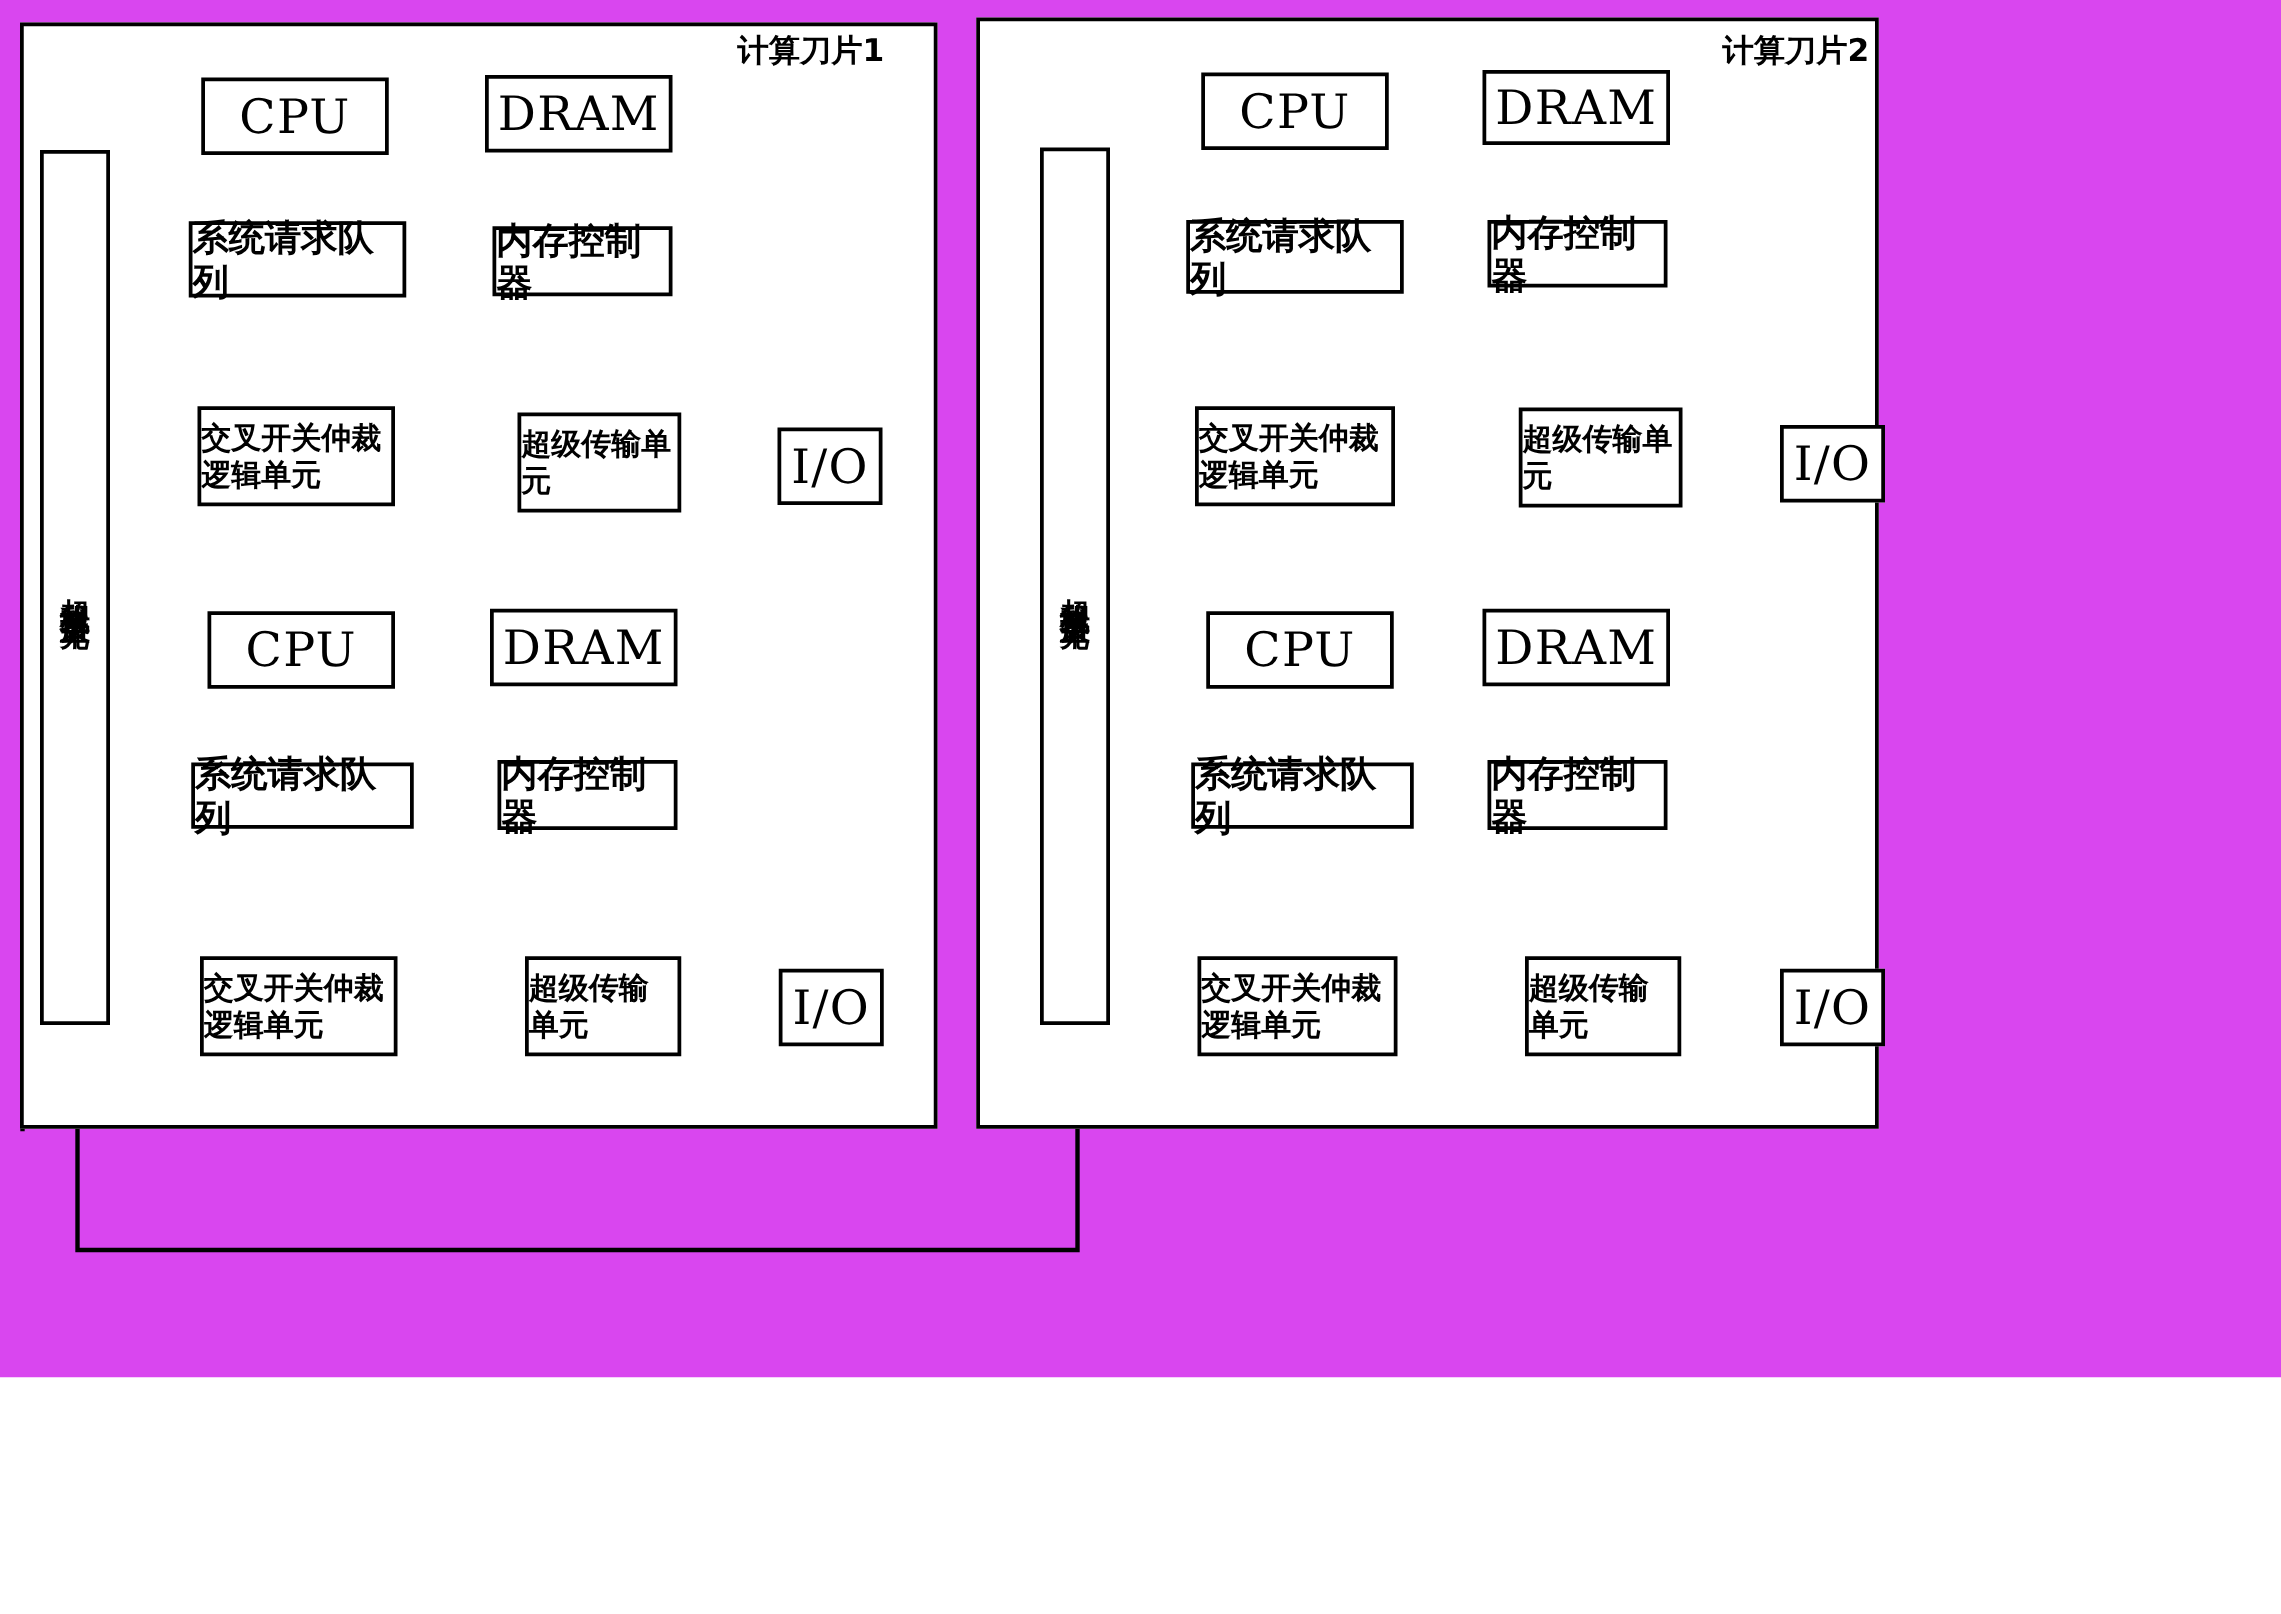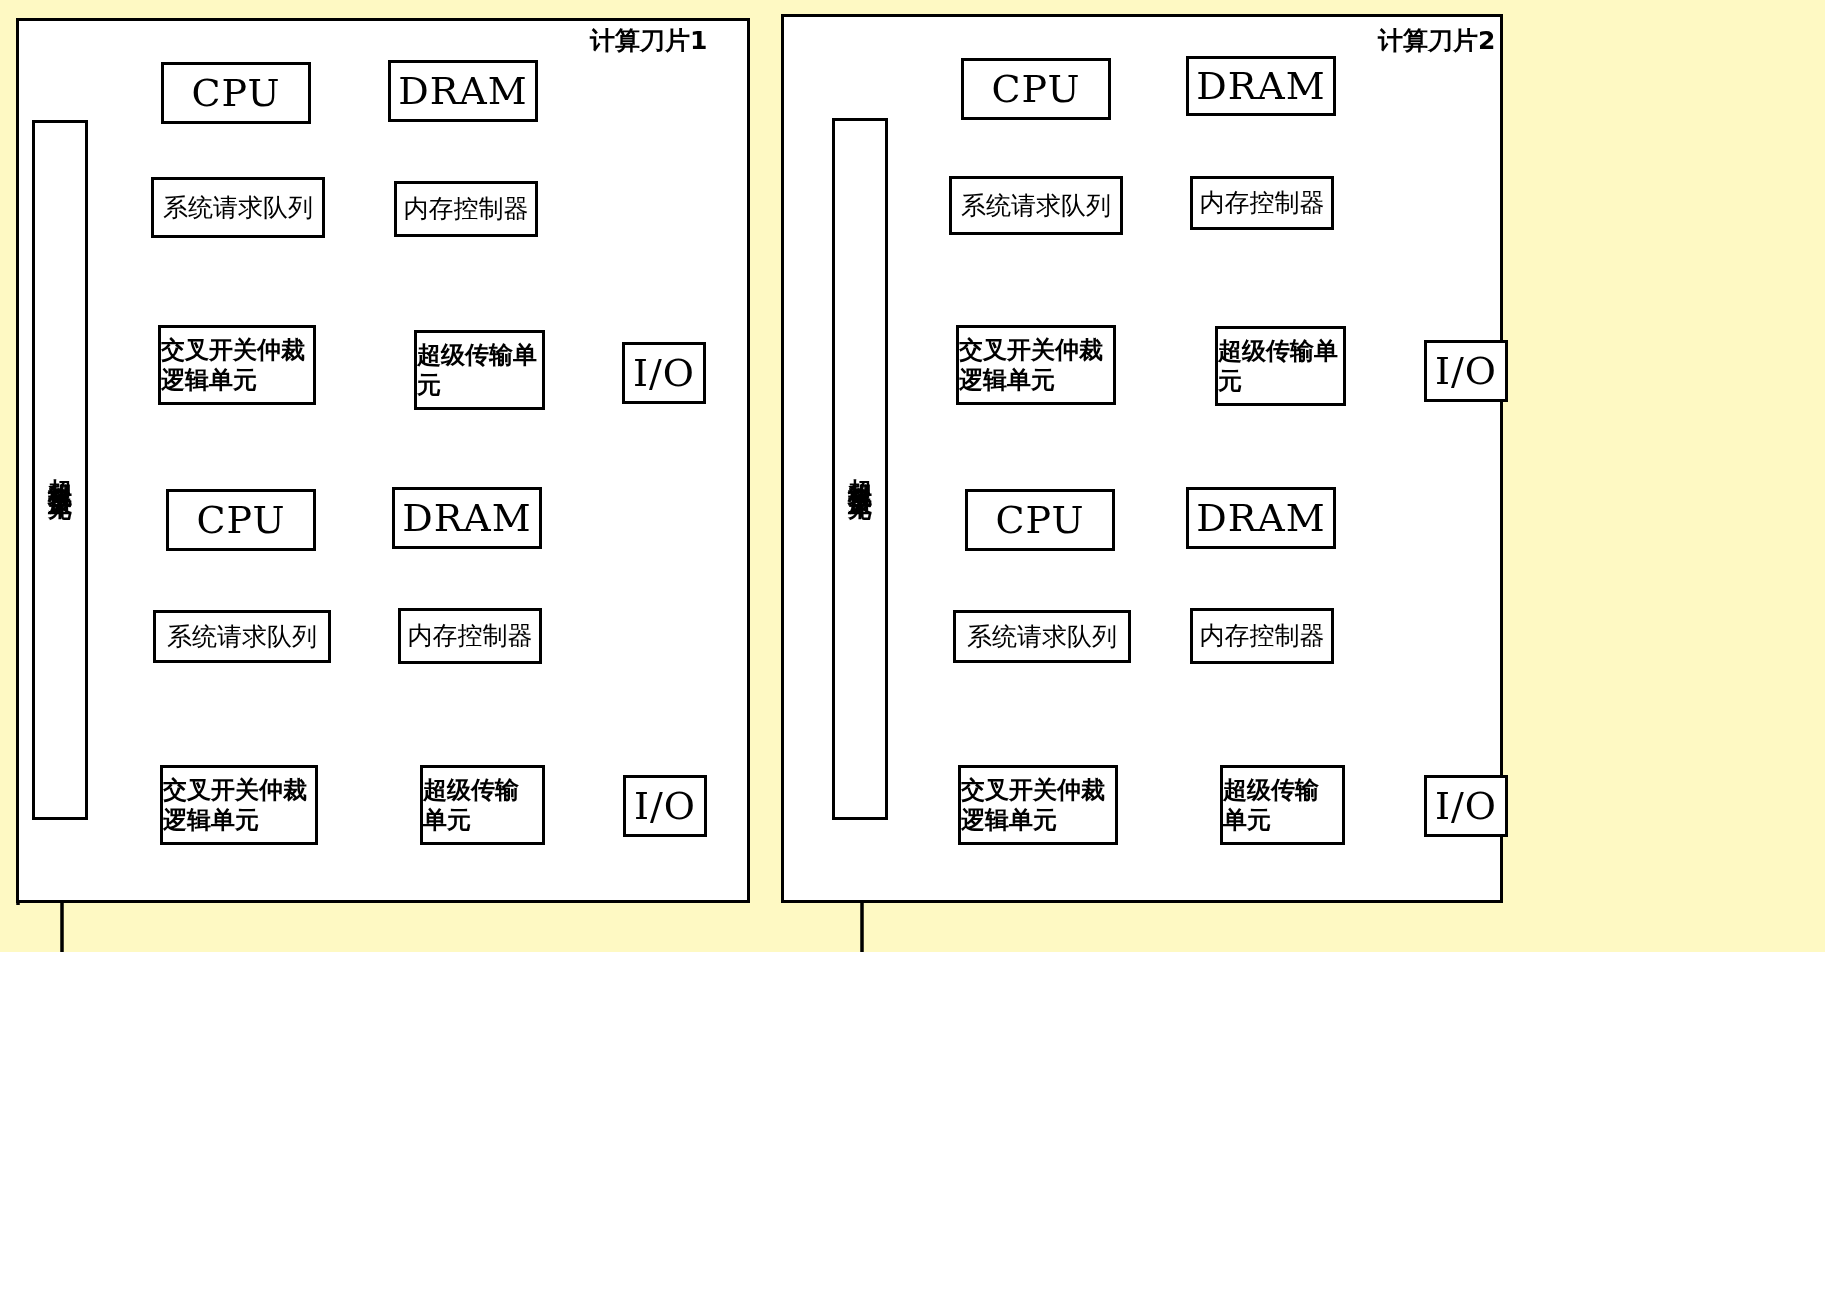--- a/index.html
+++ b/index.html
@@ -3,22 +3,22 @@
 <meta charset="utf-8">
 <style>
   html,body{margin:0;padding:0;background:#ffffff;}
   body{
     font-family:"DejaVu Sans","Liberation Sans",sans-serif;
     color:#000;
   }
   #stage{
     position:relative;
     width:1825px;
-    height:952px;
-    background:#fef9c3;
+    height:1102px;
+    background:#d946ef;
     overflow:hidden;
   }
   
   .box{
     position:absolute;
     border:3px solid #000;
     background:#fff;
     box-sizing:border-box;
     display:flex;
     align-items:center;
@@ -32,22 +32,22 @@
     background:#fff;
     box-sizing:border-box;
   }
   .latin{
     font-family:"DejaVu Serif","Liberation Serif",serif;
     font-size:38px;
     letter-spacing:1px;
   }
   .cjk{
     font-family:"DejaVu Sans","Liberation Sans",sans-serif;
-    font-size:25px;
-    font-weight:400;
+    font-size:29px;
+    font-weight:700;
     letter-spacing:0px;
   }
   .cjk2{
     font-family:"DejaVu Sans","Liberation Sans",sans-serif;
     font-size:24px;
     font-weight:700;
     line-height:1.25;
   }
   .vlabel{
     position:absolute;

